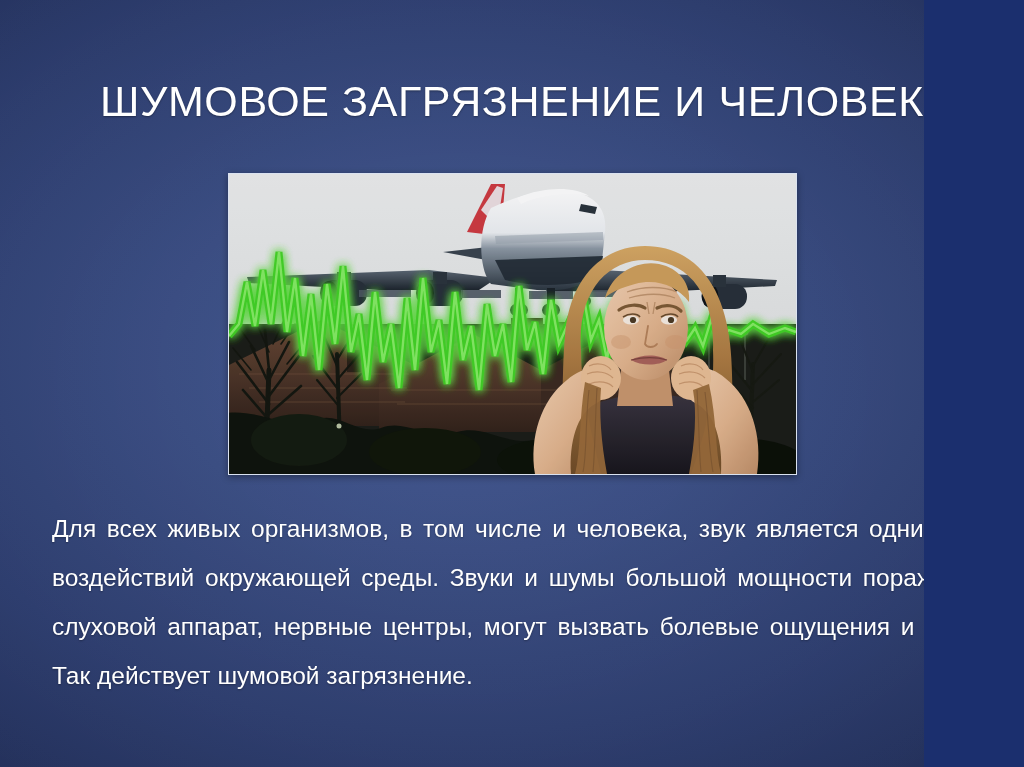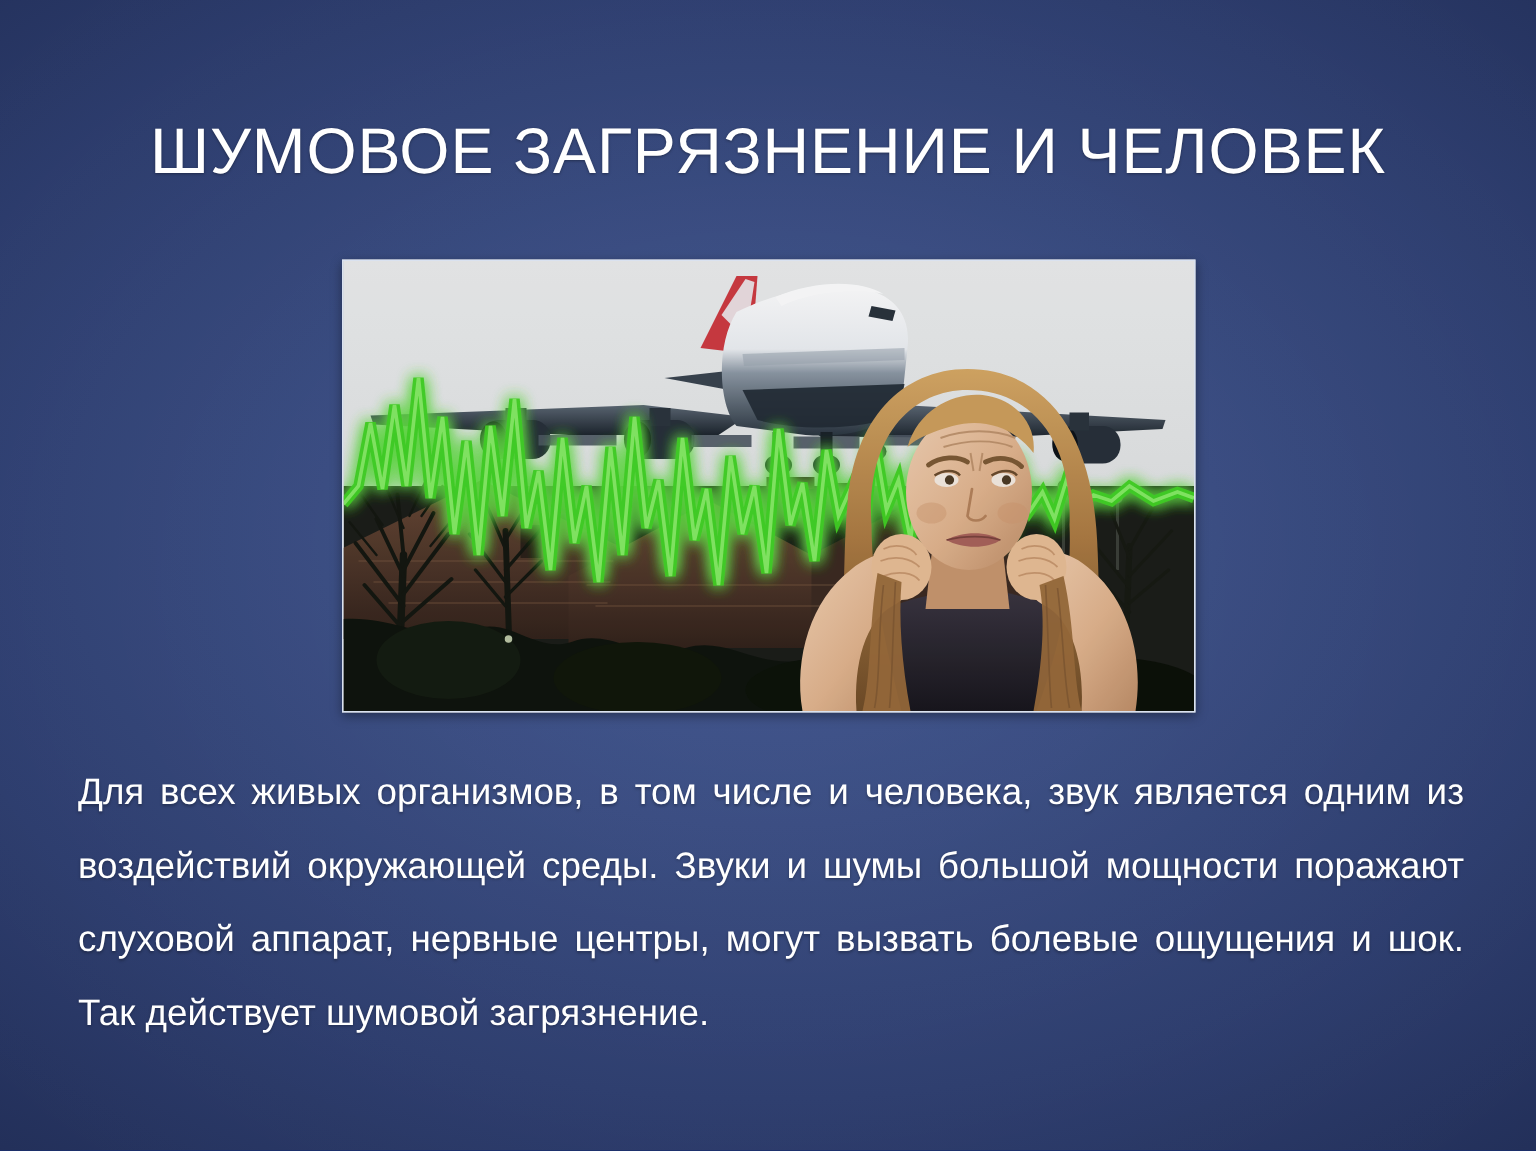--- a/index.html
+++ b/index.html
@@ -3,21 +3,21 @@
 <meta charset="utf-8">
 <title>Slide</title>
 <style>
   html,body{margin:0;padding:0;}
   body{
     width:1024px;height:767px;overflow:hidden;
     font-family:"Liberation Sans","DejaVu Sans",sans-serif;
     background:#1b2f6e;
   }
   .slide{
-    position:relative;width:1024px;height:767px;
+    position:relative;width:924px;height:767px;
     background:
       radial-gradient(ellipse 1150px 760px at 50% 46%,
         #3d5390 0%,
         #36497f 26%,
         #2c3c6d 50%,
         #23305a 70%,
         #1b2750 86%,
         #16214a 100%);
     overflow:hidden;
   }

